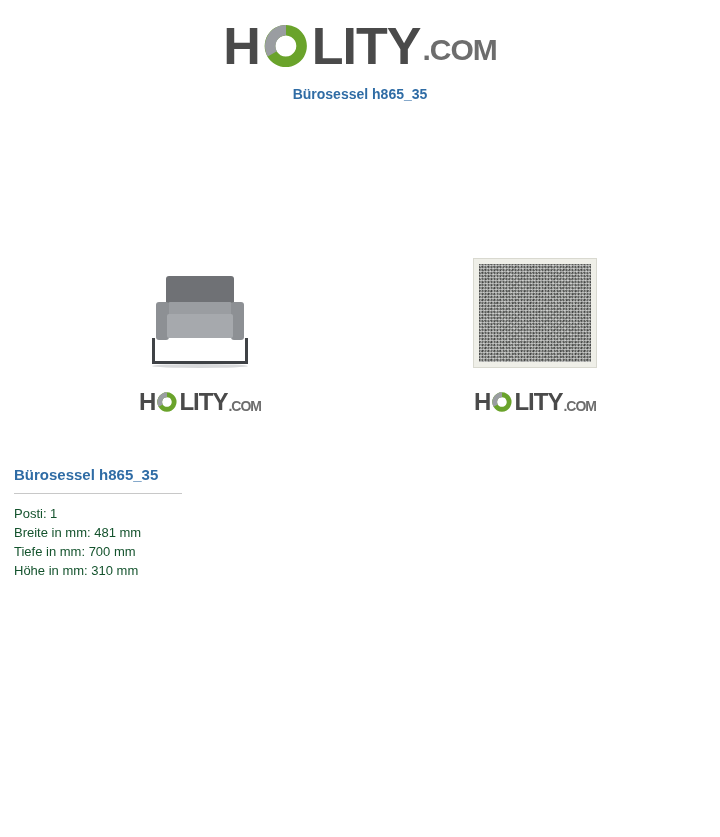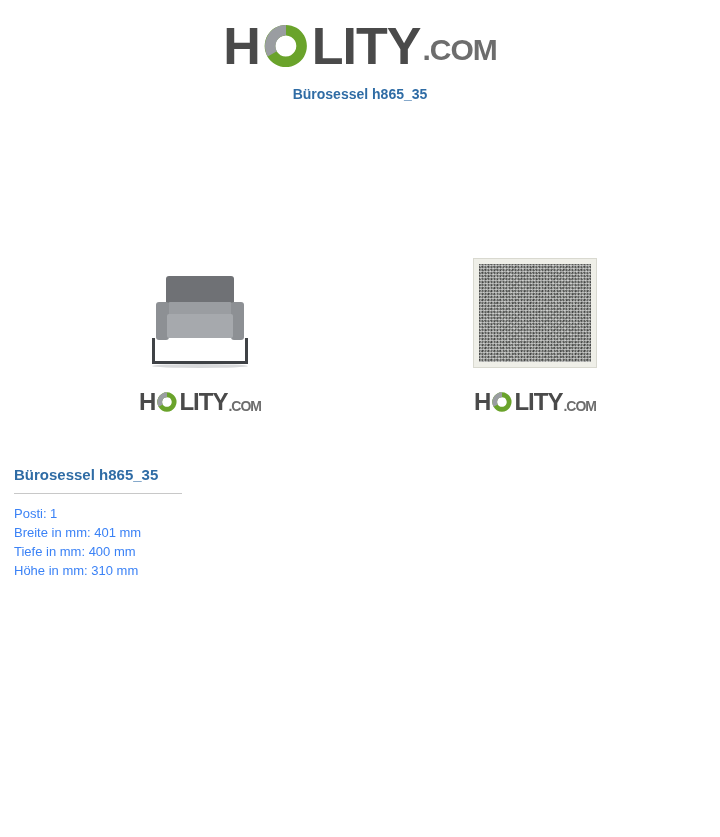--- a/index.html
+++ b/index.html
@@ -176,21 +176,21 @@
     margin: 0 0 8px 0;
     padding-bottom: 10px;
     border-bottom: 1px solid #c8c8c8;
     width: 168px;
   }
   .spec-list {
     list-style: none;
     margin: 10px 0 8px 0;
     padding: 0;
     font-size: 13px;
-    color: #3b82f6;
+    color: #14532d;
     line-height: 19px;
   }
   .spec-list li { white-space: nowrap; }
 </style>
 </head>
 <body>
 
 <div class="header">
   <div class="logo logo-lg">
     <span class="lg-h">H</span>
@@ -259,17 +259,17 @@
       </div>
     </div>
   </div>
 
 </div>
 
 <div class="details">
   <h2>Bürosessel h865_35</h2>
   <ul class="spec-list">
     <li>Posti: 1</li>
-    <li>Breite in mm: 401 mm</li>
-    <li>Tiefe in mm: 400 mm</li>
+    <li>Breite in mm: 481 mm</li>
+    <li>Tiefe in mm: 700 mm</li>
     <li>Höhe in mm: 310 mm</li>
   </ul>
 </div>
 
 </body></html>

